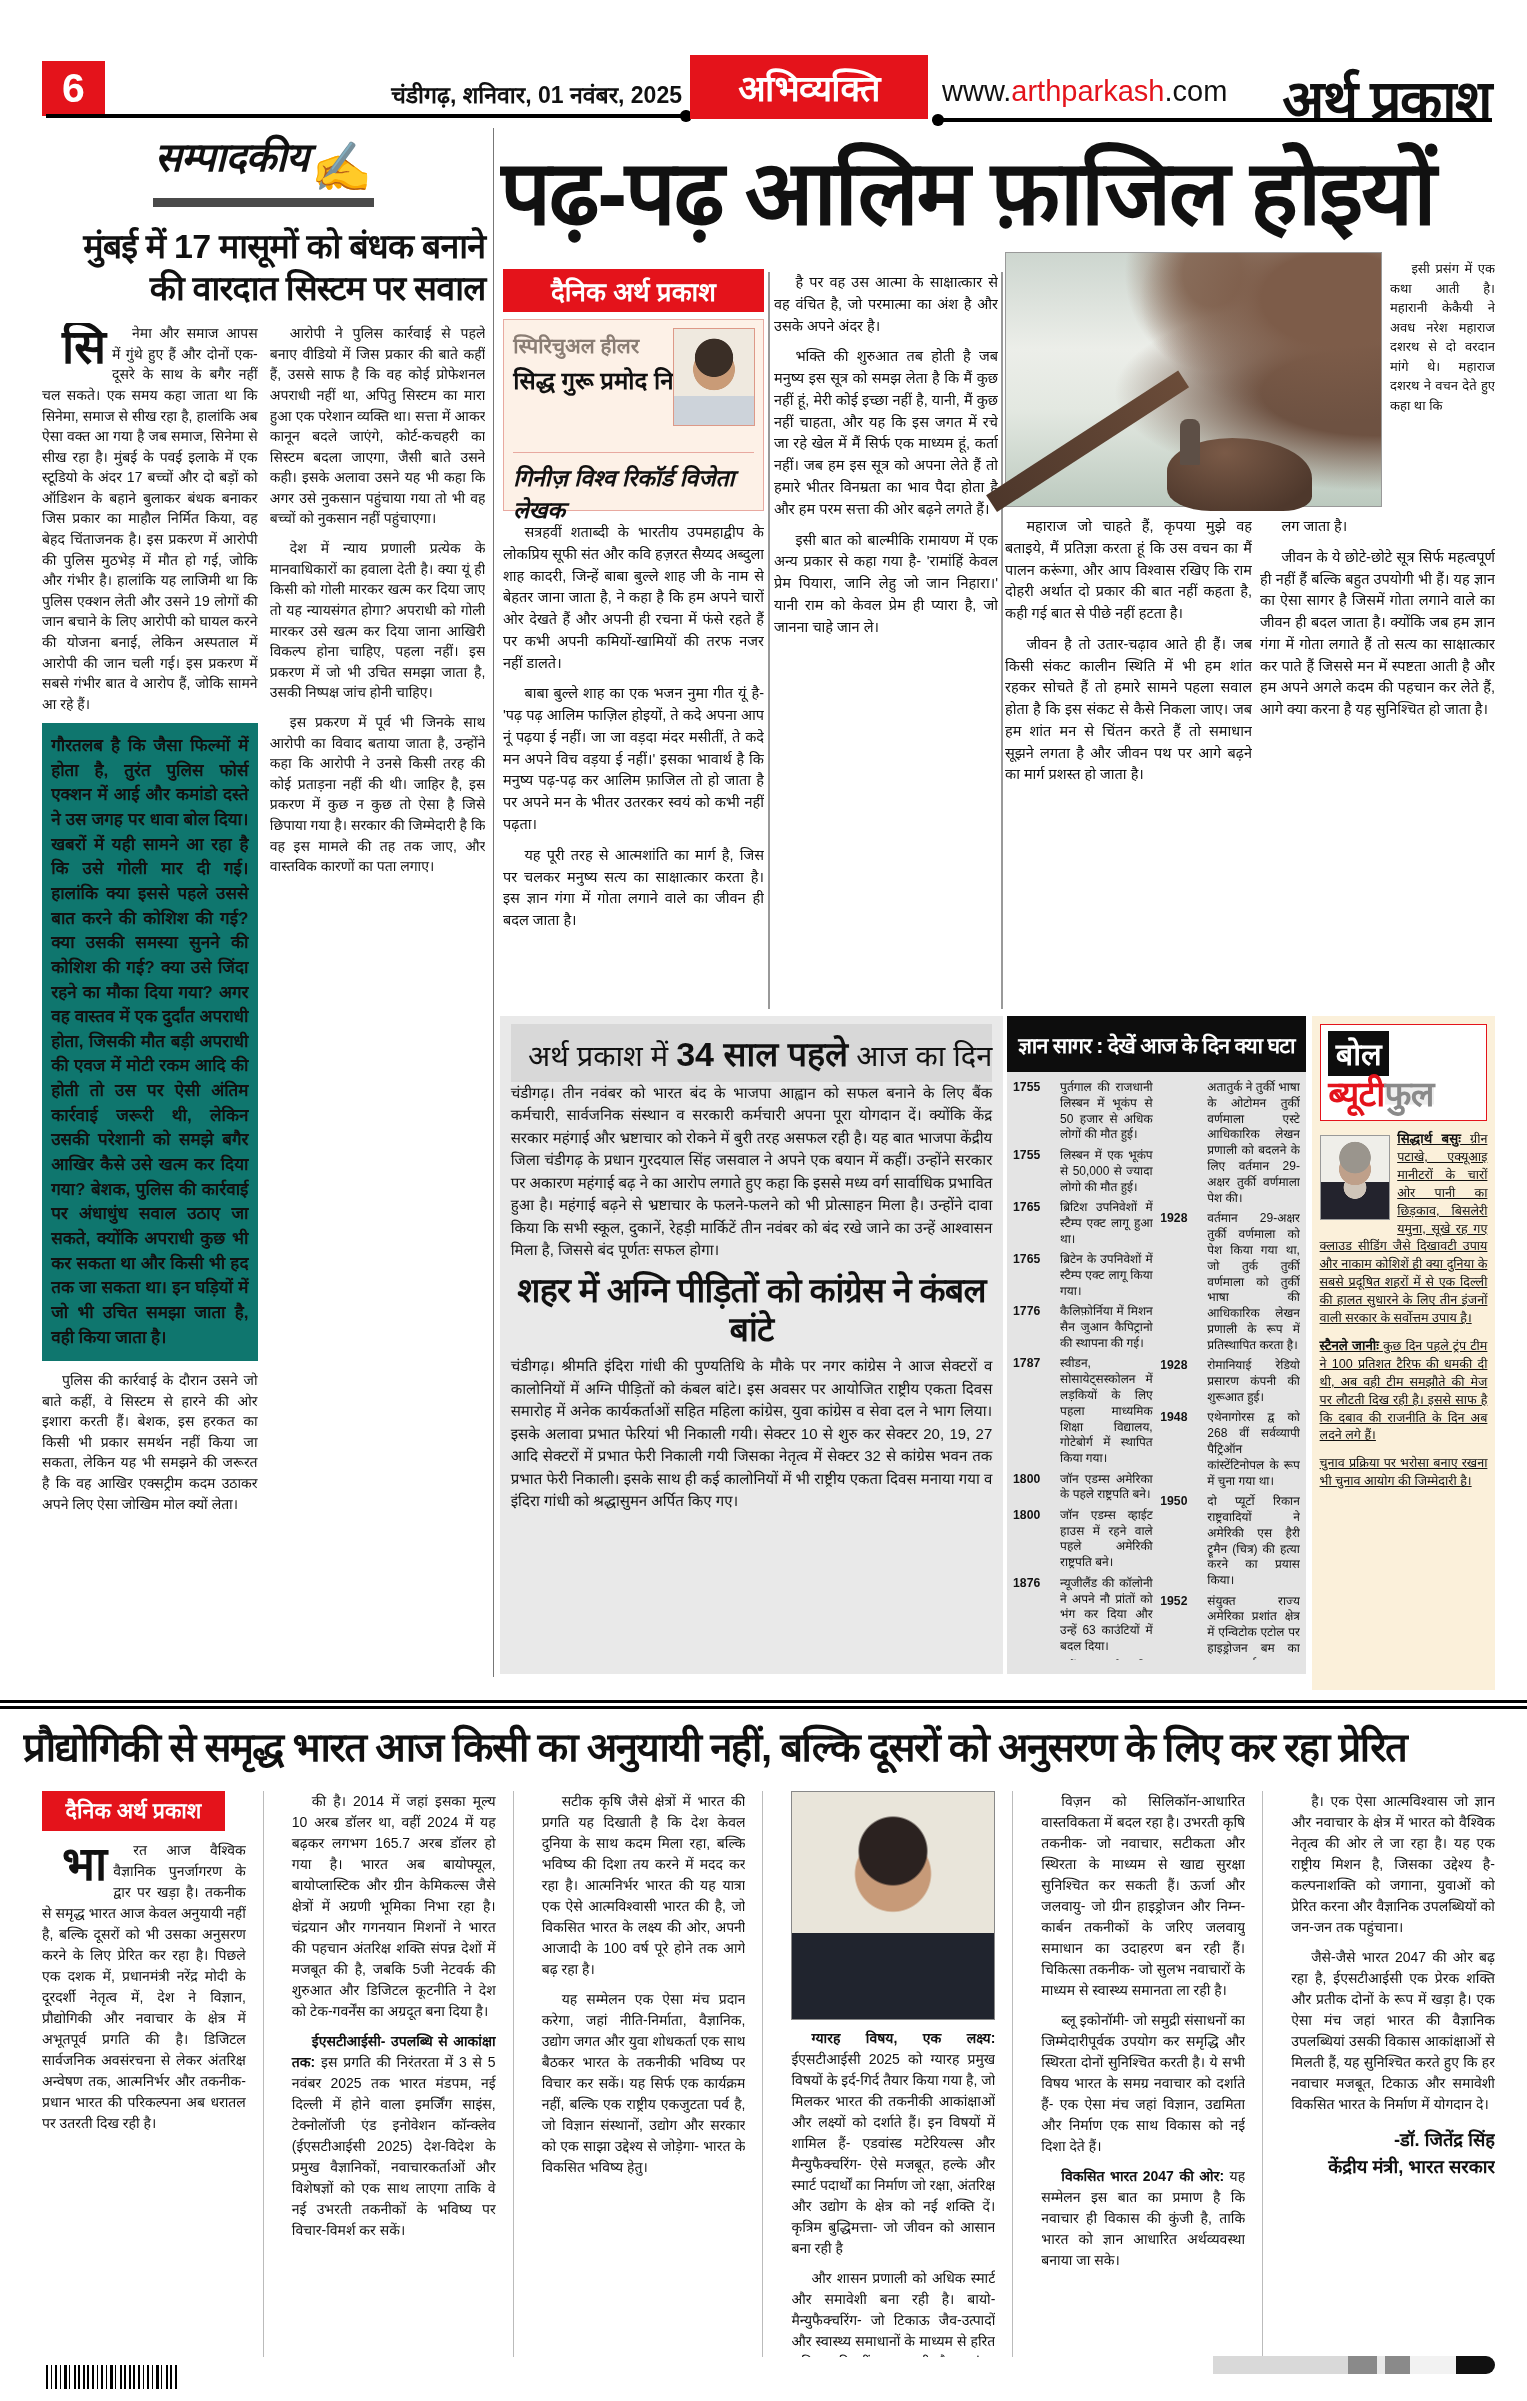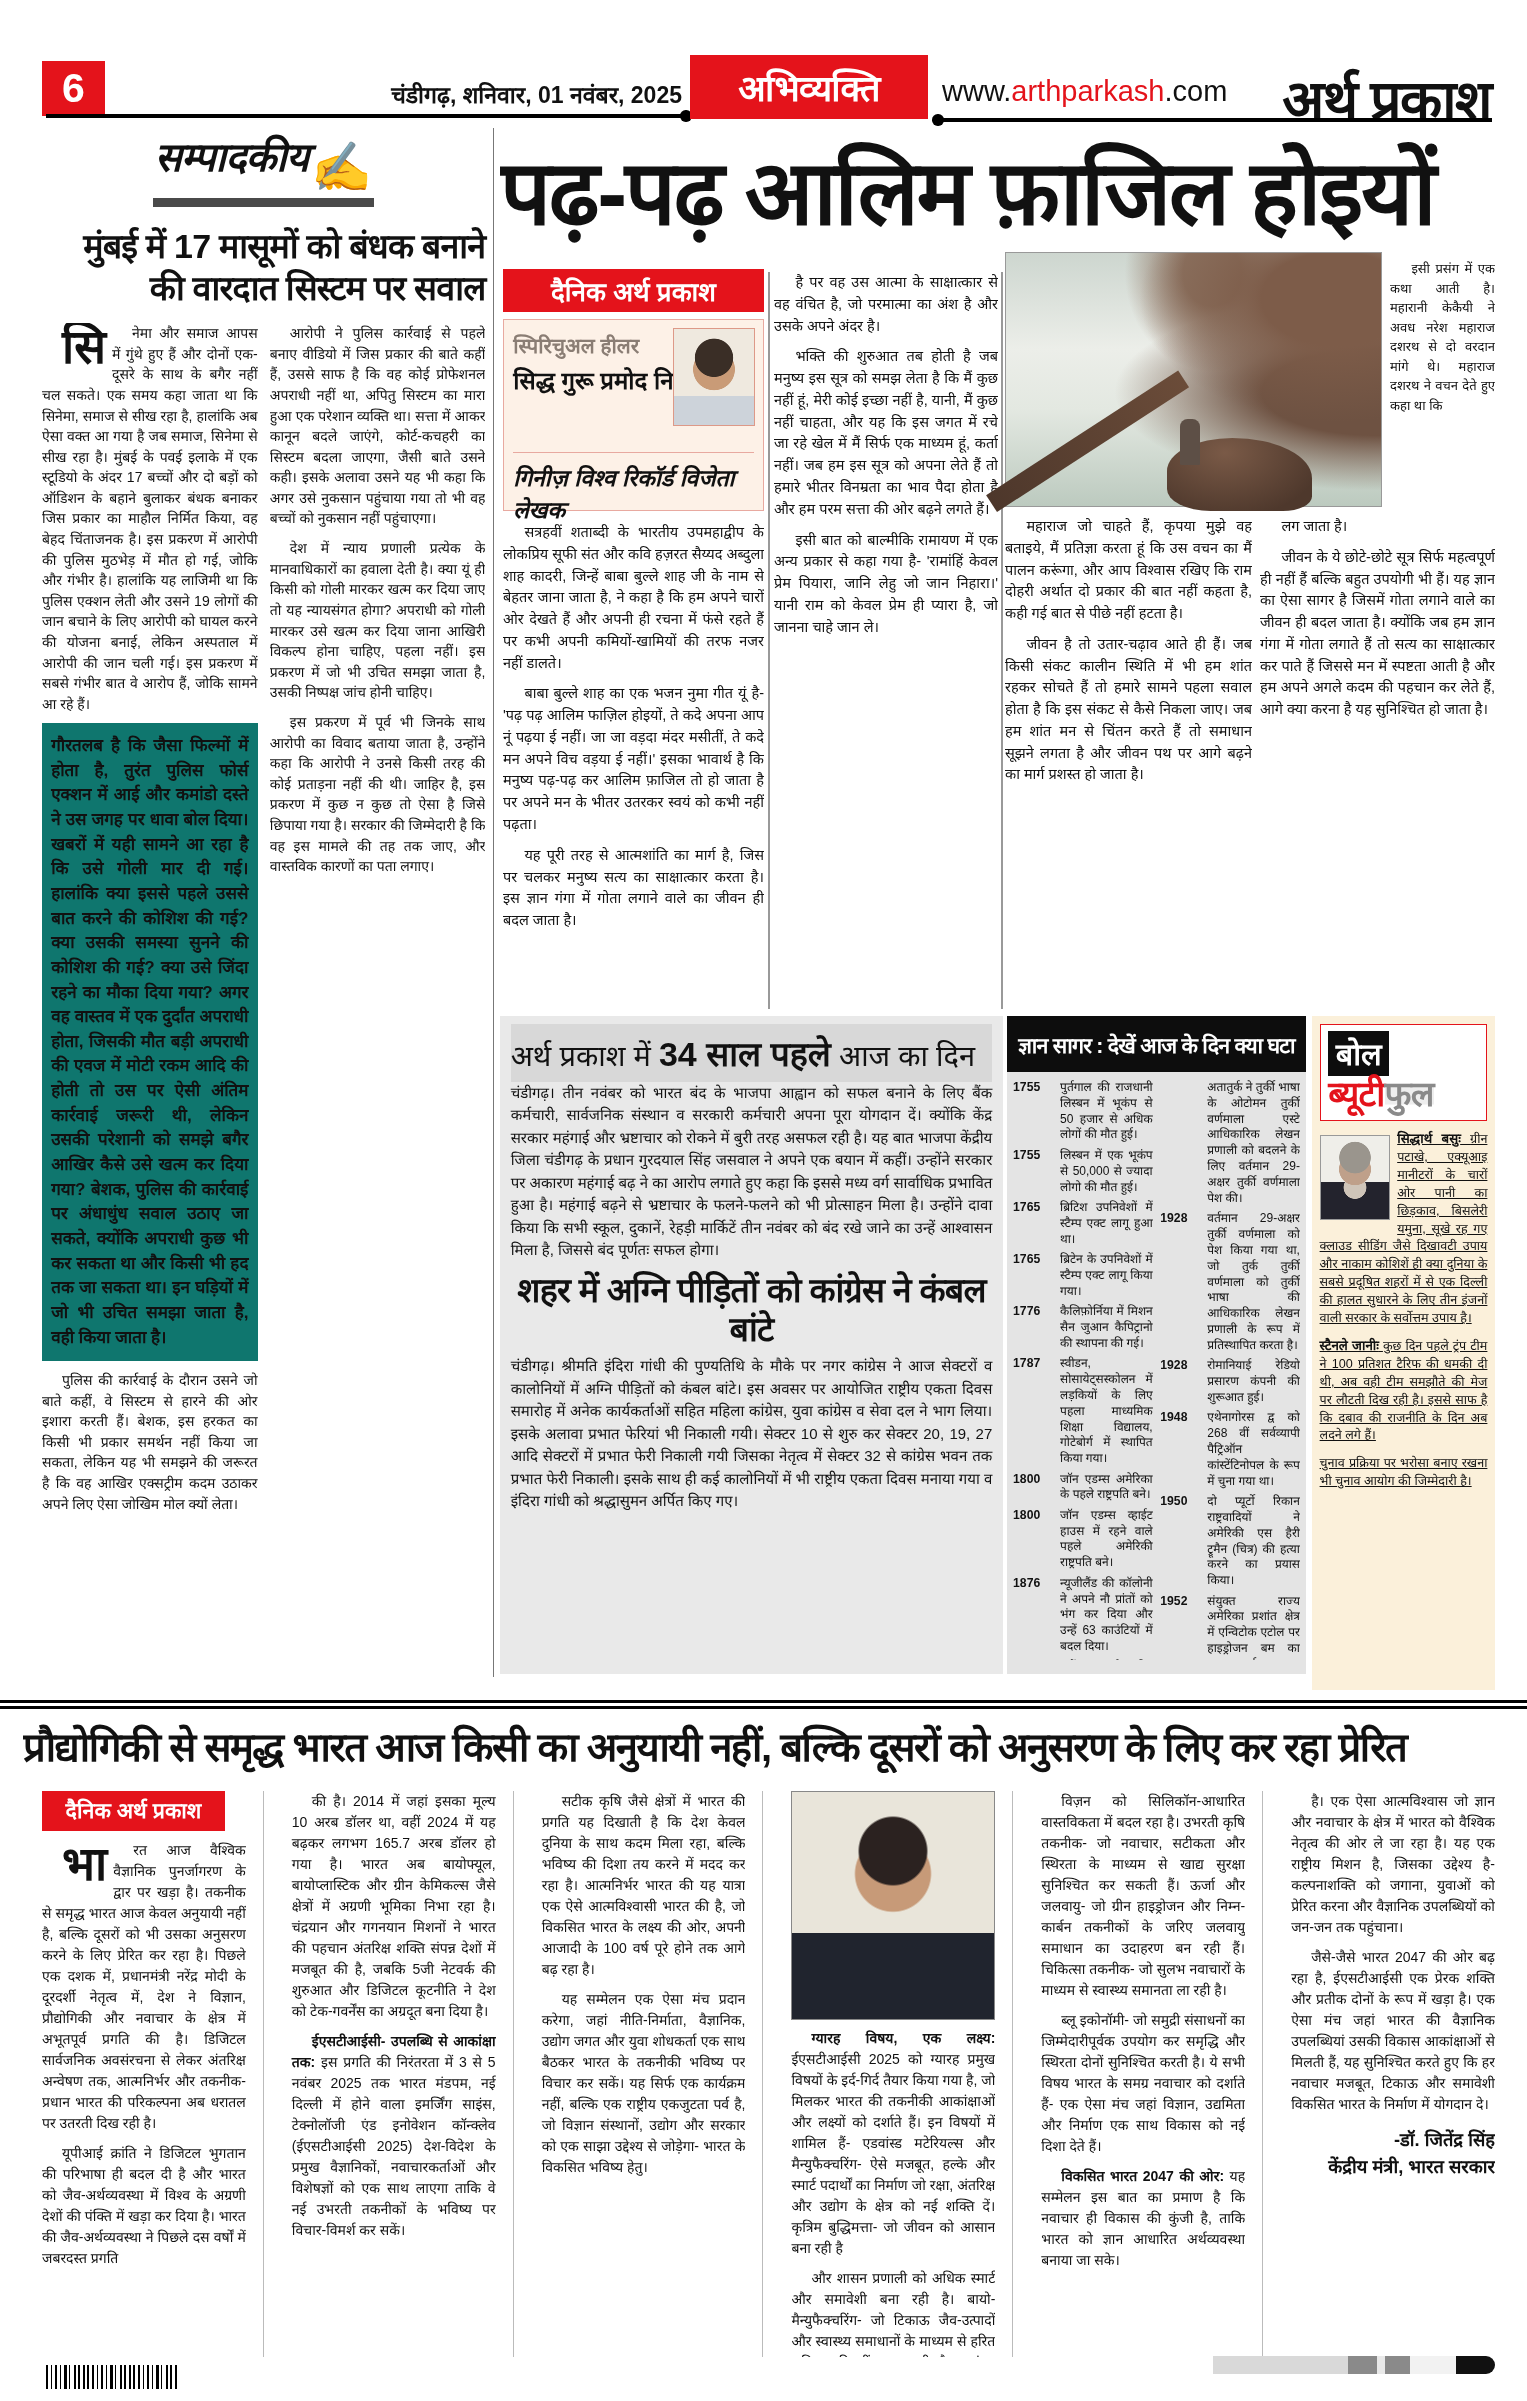--- a/index.html
+++ b/index.html
@@ -69,21 +69,21 @@
       radial-gradient(ellipse at 88% 18%, #7d5c49 0 16%, rgba(125,92,73,0) 42%),
       radial-gradient(ellipse at 99% 55%, #6e5242 0 22%, rgba(110,82,66,0) 50%),
       radial-gradient(ellipse at 55% 8%, #8d7361 0 10%, rgba(141,115,97,0) 30%),
       linear-gradient(180deg, #cdd6cf 0%, #eceee9 38%, #e3e8e1 62%, #bccabf 100%); }
   .wf-log { position:absolute; left:-9.2px; bottom:-6.1px; width:229px; height:20px; background:linear-gradient(90deg,#4d372b,#6b4c39); transform:rotate(-33deg); transform-origin:left bottom; }
   .wf-rock { position:absolute; right:69px; bottom:-4.6px; width:145px; height:73px; background:radial-gradient(ellipse at 40% 20%, #7a5a47, #4e382c 80%); border-radius:45% 55% 20% 30%; }
   .wf-man { position:absolute; left:174px; bottom:41px; width:20px; height:46px; background:#5d4f46; border-radius:7.6px 7.6px 1.5px 1.5px; }
 
   
   .yearsago { left:500px; top:1016px; width:503px; height:658px; background:#e9e9e9; padding:7.6px 10.7px; overflow:hidden; }
-  .ya-kicker { background:#d8d8d8; text-align:left; font-size:29px; padding:6.1px 0; }
+  .ya-kicker { background:#d8d8d8; text-align:right; font-size:29px; padding:6.1px 0; }
   .ya-kicker b { font-size:34px; }
   .ya-h1 { font-size:40px; font-weight:bold; text-align:center; line-height:1.2; margin:9.2px 0 7.6px; letter-spacing:-0.8px; }
   .ya-h2 { font-size:34px; font-weight:bold; text-align:center; line-height:1.15; margin:6.1px 0 6.1px; letter-spacing:-0.8px; }
   .ya-body { font-size:15px; line-height:1.5; }
 
   
   .gyan { left:1007px; top:1016px; width:299px; height:658px; background:#e4e4e4; overflow:hidden; }
   .gy-title { background:#0d0d0d; color:#fff; font-size:21.4px; font-weight:bold; text-align:center;
               padding:13.7px 1.5px; letter-spacing:-0.8px; white-space:nowrap; overflow:hidden; }
   .gy-cols { display:flex; gap:7.6px; padding:7.6px 6.1px; height:595px; overflow:hidden; }
@@ -328,21 +328,20 @@
     </div>
   </section>
 
   <div class="abs btm-rule"></div>
   <h1 class="abs btm-headline">प्रौद्योगिकी से समृद्ध भारत आज किसी का अनुयायी नहीं, बल्कि दूसरों को अनुसरण के लिए कर रहा प्रेरित</h1>
 
   <div class="abs btm-cols">
     <div class="btm-col">
       <div class="kickerbox red-bg k-btm">दैनिक अर्थ प्रकाश</div>
       <p><span class="dropcap">भा</span><span>रत आज वैश्विक वैज्ञानिक पुनर्जागरण के द्वार पर खड़ा है। तकनीक से समृद्ध भारत आज केवल अनुयायी नहीं है, बल्कि दूसरों को भी उसका अनुसरण करने के लिए प्रेरित कर रहा है। पिछले एक दशक में, प्रधानमंत्री नरेंद्र मोदी के दूरदर्शी नेतृत्व में, देश ने विज्ञान, प्रौद्योगिकी और नवाचार के क्षेत्र में अभूतपूर्व प्रगति की है। डिजिटल सार्वजनिक अवसंरचना से लेकर अंतरिक्ष अन्वेषण तक, आत्मनिर्भर और तकनीक-प्रधान भारत की परिकल्पना अब धरातल पर उतरती दिख रही है।</span></p>
-      <p>यूपीआई क्रांति ने डिजिटल भुगतान की परिभाषा ही बदल दी है और भारत को जैव-अर्थव्यवस्था में विश्व के अग्रणी देशों की पंक्ति में खड़ा कर दिया है। भारत की जैव-अर्थव्यवस्था ने पिछले दस वर्षों में जबरदस्त प्रगति</p>
     </div>
     <div class="btm-col">
       <p>की है। 2014 में जहां इसका मूल्य 10 अरब डॉलर था, वहीं 2024 में यह बढ़कर लगभग 165.7 अरब डॉलर हो गया है। भारत अब बायोफ्यूल, बायोप्लास्टिक और ग्रीन केमिकल्स जैसे क्षेत्रों में अग्रणी भूमिका निभा रहा है। चंद्रयान और गगनयान मिशनों ने भारत की पहचान अंतरिक्ष शक्ति संपन्न देशों में मजबूत की है, जबकि 5जी नेटवर्क की शुरुआत और डिजिटल कूटनीति ने देश को टेक-गवर्नेंस का अग्रदूत बना दिया है।</p>
       <p><b>ईएसटीआईसी- उपलब्धि से आकांक्षा तक:</b> <span>इस प्रगति की निरंतरता में 3 से 5 नवंबर 2025 तक भारत मंडपम, नई दिल्ली में होने वाला इमर्जिंग साइंस, टेक्नोलॉजी एंड इनोवेशन कॉन्क्लेव (ईएसटीआईसी 2025) देश-विदेश के प्रमुख वैज्ञानिकों, नवाचारकर्ताओं और विशेषज्ञों को एक साथ लाएगा ताकि वे नई उभरती तकनीकों के भविष्य पर विचार-विमर्श कर सकें।</span></p>
     </div>
     <div class="btm-col">
       <p>सटीक कृषि जैसे क्षेत्रों में भारत की प्रगति यह दिखाती है कि देश केवल दुनिया के साथ कदम मिला रहा, बल्कि भविष्य की दिशा तय करने में मदद कर रहा है। आत्मनिर्भर भारत की यह यात्रा एक ऐसे आत्मविश्वासी भारत की है, जो विकसित भारत के लक्ष्य की ओर, अपनी आजादी के 100 वर्ष पूरे होने तक आगे बढ़ रहा है।</p>
       <p>यह सम्मेलन एक ऐसा मंच प्रदान करेगा, जहां नीति-निर्माता, वैज्ञानिक, उद्योग जगत और युवा शोधकर्ता एक साथ बैठकर भारत के तकनीकी भविष्य पर विचार कर सकें। यह सिर्फ एक कार्यक्रम नहीं, बल्कि एक राष्ट्रीय एकजुटता पर्व है, जो विज्ञान संस्थानों, उद्योग और सरकार को एक साझा उद्देश्य से जोड़ेगा- भारत के विकसित भविष्य हेतु।</p>
     </div>
     <div class="btm-col">

